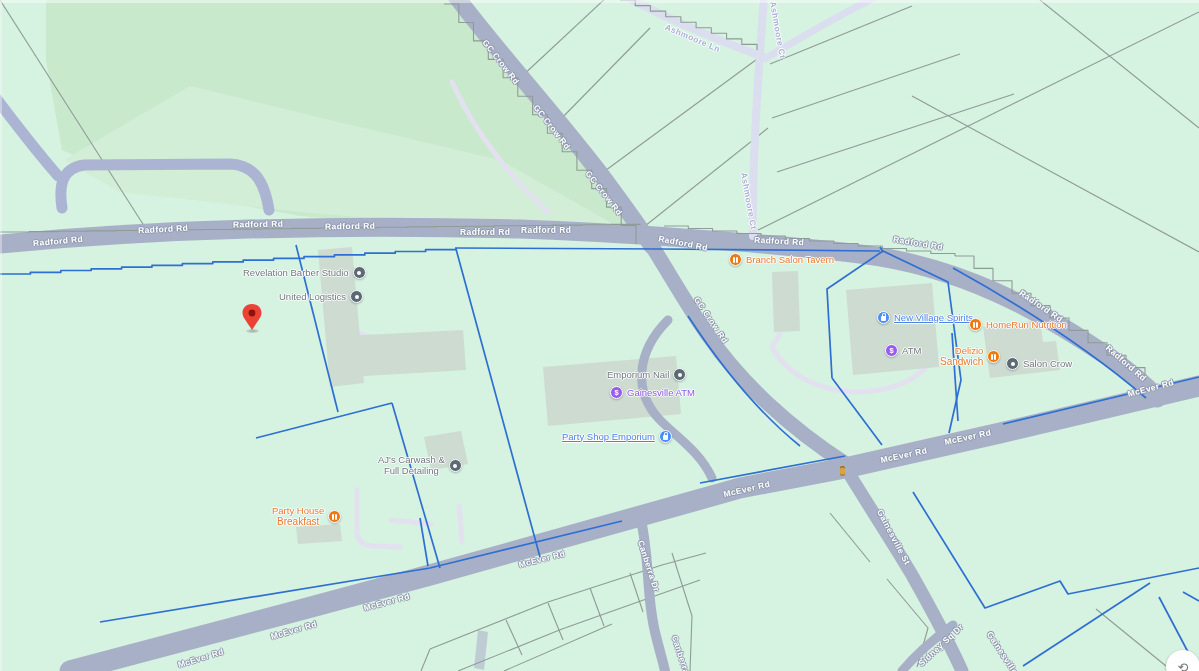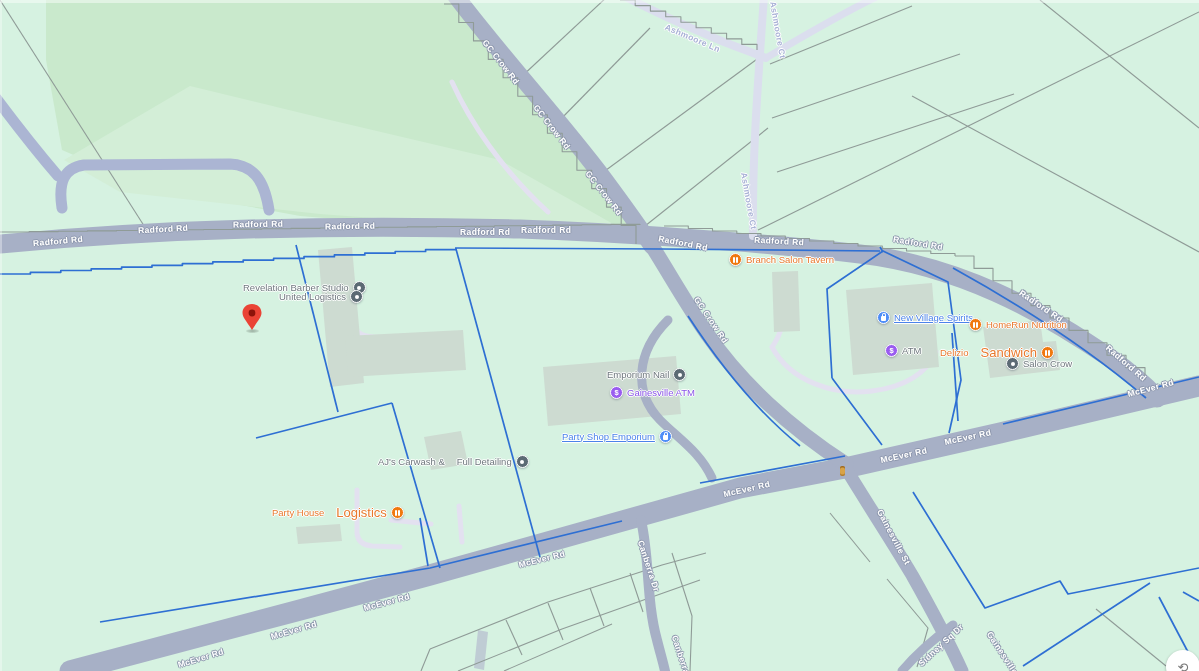--- a/index.html
+++ b/index.html
@@ -35,22 +35,22 @@
     position:absolute;display:flex;align-items:center;gap:4px;
     font-size:9.5px;line-height:10px;cursor:pointer;white-space:nowrap;
   }
   .poi .txt{
     text-shadow:-1px 0 var(--halo),1px 0 var(--halo),0 -1px var(--halo),0 1px var(--halo),0 0 2px var(--halo);
   }
   .t-gray{color:var(--label_gray);}
   .t-food{color:var(--label_food);}
   .t-shop{color:var(--label_shop);text-decoration:underline;}
   .t-purple{color:var(--label_purple);}
-  .two{display:flex;align-items:center;gap:12px;}
-  .two .sm{font-size:13px;}
+  .two{display:flex;flex-direction:column;align-items:center;gap:1px;}
+  .two .sm{font-size:10px;}
   .pic{
     flex:0 0 auto;width:11px;height:11px;border-radius:50%;
     border:1.5px solid #fff;box-shadow:0 1px 2px rgba(60,70,90,.35);
     display:flex;align-items:center;justify-content:center;
   }
   .pic-gray{background:var(--icon_gray);}
   .pic-food{background:var(--icon_food);}
   .pic-shop{background:var(--icon_shop);}
   .pic-purple{background:var(--icon_purple);}
   .pic .dot{width:4px;height:4px;background:#fff;border-radius:50%;}
@@ -203,21 +203,21 @@
   <div class="rl rl-lav" style="left:720px;top:196px;transform:rotate(80deg)">Ashmoore Ct</div>
 
   <div class="rl" style="left:622px;top:561px;transform:rotate(72deg)">Canberra Dr</div>
   <div class="rl" style="left:656px;top:656px;transform:rotate(72deg)">Canberra Dr</div>
 
   <div class="rl" style="left:863px;top:532px;transform:rotate(62deg)">Gainesville St</div>
   <div class="rl" style="left:975px;top:653px;transform:rotate(57deg)">Gainesville St</div>
 
   <div class="rl" style="left:912px;top:640px;transform:rotate(-43deg)">Sidney Sq Dr</div>
 
-  <div class="poi" style="left:243px;top:281px">
+  <div class="poi" style="left:243px;top:266px">
     <span class="txt t-gray">Revelation Barber Studio</span>
     <span class="pic pic-gray">
         <span class="dot"></span>
       </span>
   </div>
   <div class="poi" style="left:279px;top:290px">
     <span class="txt t-gray">United Logistics</span>
     <span class="pic pic-gray">
         <span class="dot"></span>
       </span>
@@ -284,21 +284,21 @@
       <span class="txt t-gray">AJ's Carwash &amp;</span>
       <span class="txt t-gray">Full Detailing</span>
     </span>
     <span class="pic pic-gray">
         <span class="dot"></span>
       </span>
   </div>
   <div class="poi" style="left:272px;top:506px">
     <span class="two">
       <span class="txt t-food">Party House</span>
-      <span class="txt t-food sm">Logistics</span>
+      <span class="txt t-food sm">Breakfast</span>
     </span>
     <span class="pic pic-food">
         <span class="fk"></span>
       </span>
   </div>
 
   <div id="pin-shadow"></div>
   <svg id="pin" width="22" height="30" viewBox="0 0 22 30">
     <path d="M11,1 C5,1 1.5,5.2 1.5,9.8 C1.5,14.6 5.5,18 11,27 C16.5,18 20.5,14.6 20.5,9.8 C20.5,5.2 17,1 11,1 Z" style="fill:var(--pin)"></path>
     <circle cx="11" cy="10" r="3.4" style="fill:var(--pin_inner)"></circle>

